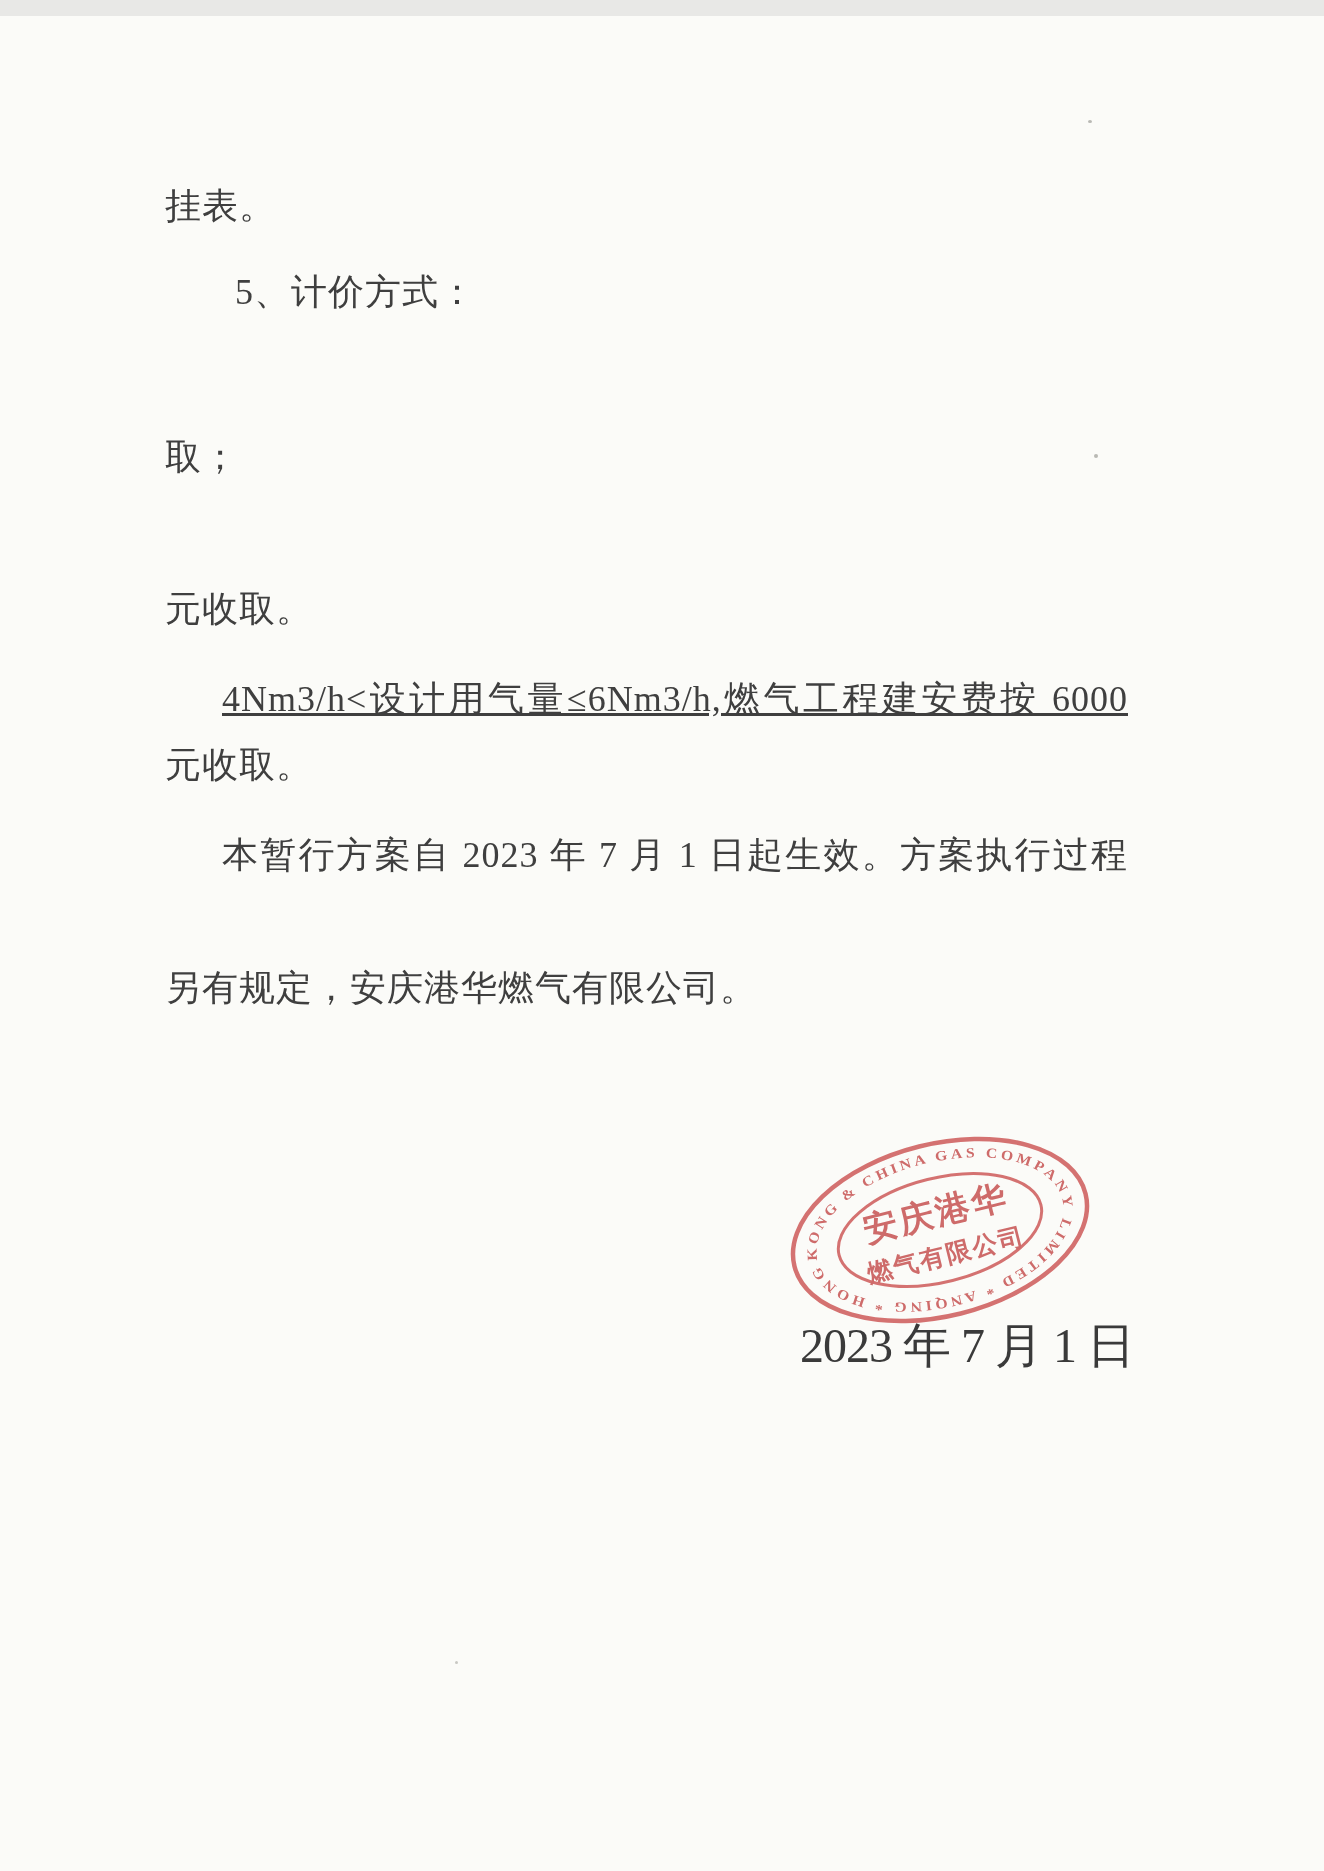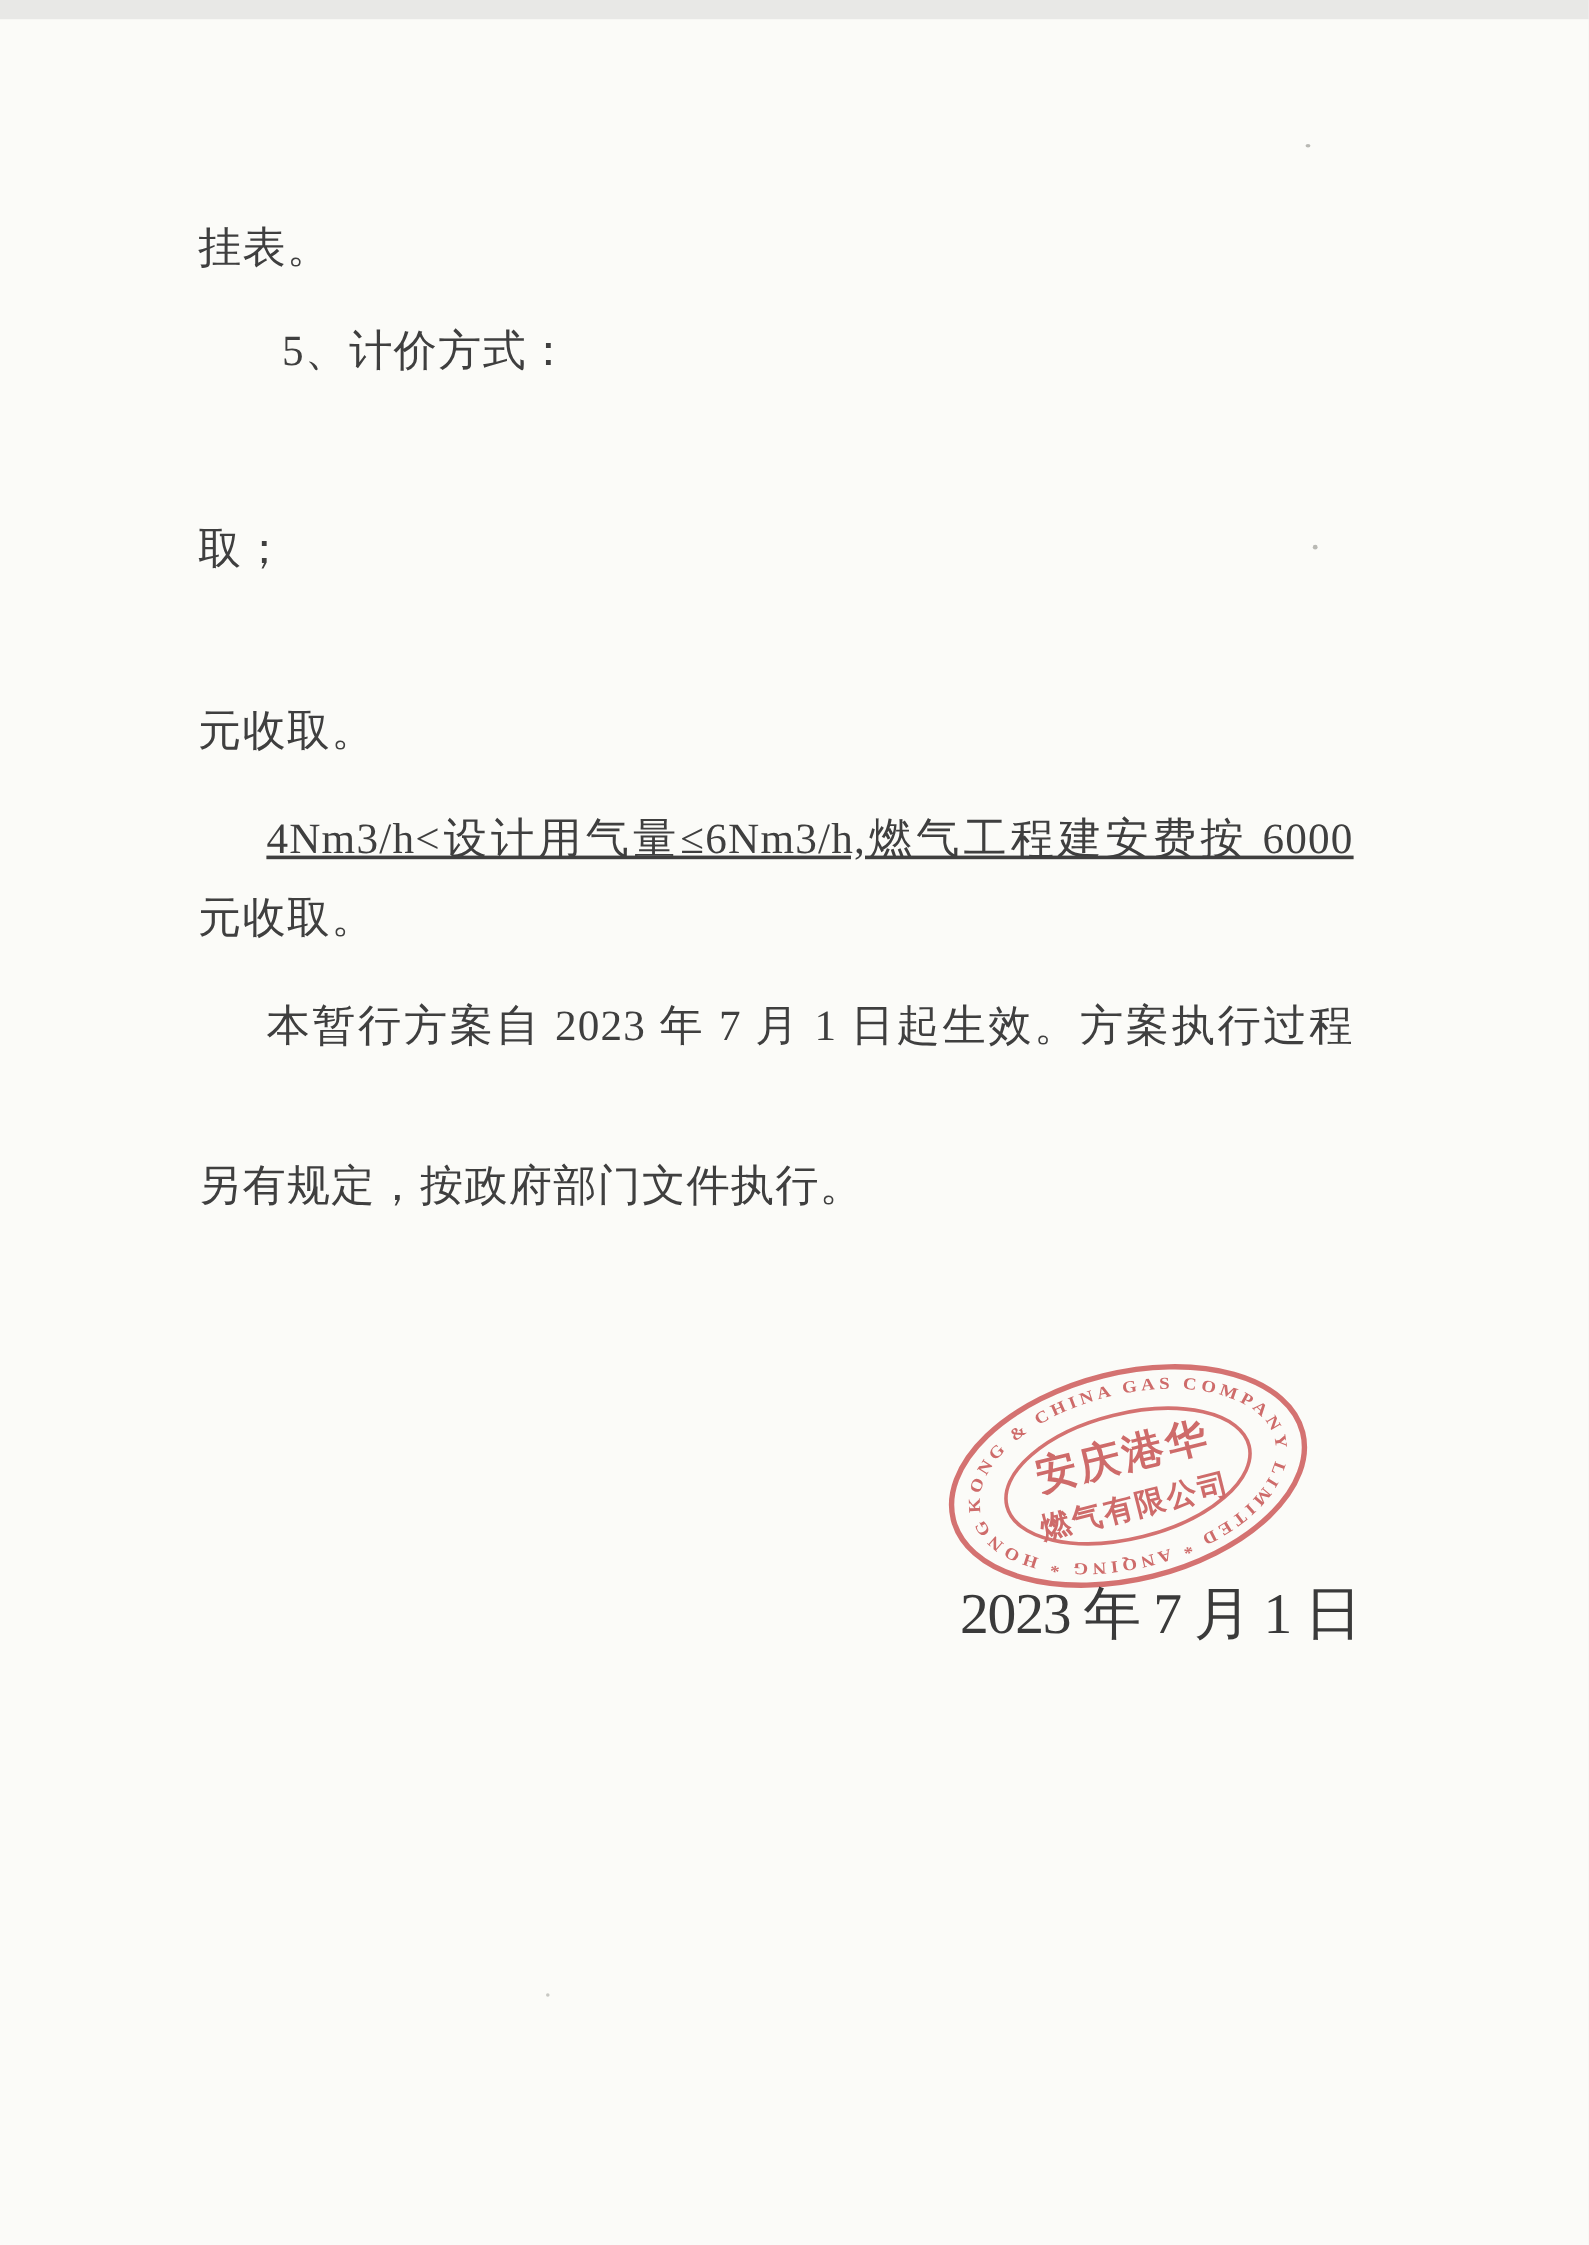--- a/index.html
+++ b/index.html
@@ -94,21 +94,21 @@
 
 <div class="page">
 
   <div class="line l0">挂表。</div>
   <div class="line l1">5、计价方式：</div>
   <div class="line l3">取；</div>
   <div class="line l5">元收取。</div>
   <div class="line l6 just">4Nm3/h&lt;设计用气量≤6Nm3/h,燃气工程建安费按 6000</div>
   <div class="line l7">元收取。</div>
   <div class="line l8 just">本暂行方案自 2023 年 7 月 1 日起生效。方案执行过程</div>
-  <div class="line l10">另有规定，按政府部门文件执行。</div>
+  <div class="line l10">另有规定，安庆港华燃气有限公司。</div>
 
   <div class="line sig-date">2023 年 7 月 1 日</div>
 
   <svg class="stamp" viewBox="0 0 320 220" xmlns="http://www.w3.org/2000/svg">
     <ellipse class="ring ring-outer" cx="160" cy="110" rx="150" ry="86"></ellipse>
     <ellipse class="ring ring-inner" cx="160" cy="110" rx="104" ry="52"></ellipse>
     <path id="stamp-arc-path" d="M 34 110 A 126 68 0 1 1 286 110 A 126 68 0 1 1 34 110" fill="none"></path>
     <text class="arc">
       <textPath href="#stamp-arc-path" startOffset="0" textLength="620" lengthAdjust="spacingAndGlyphs">KONG &amp; CHINA GAS COMPANY LIMITED * ANQING * HONG</textPath>
     </text>

